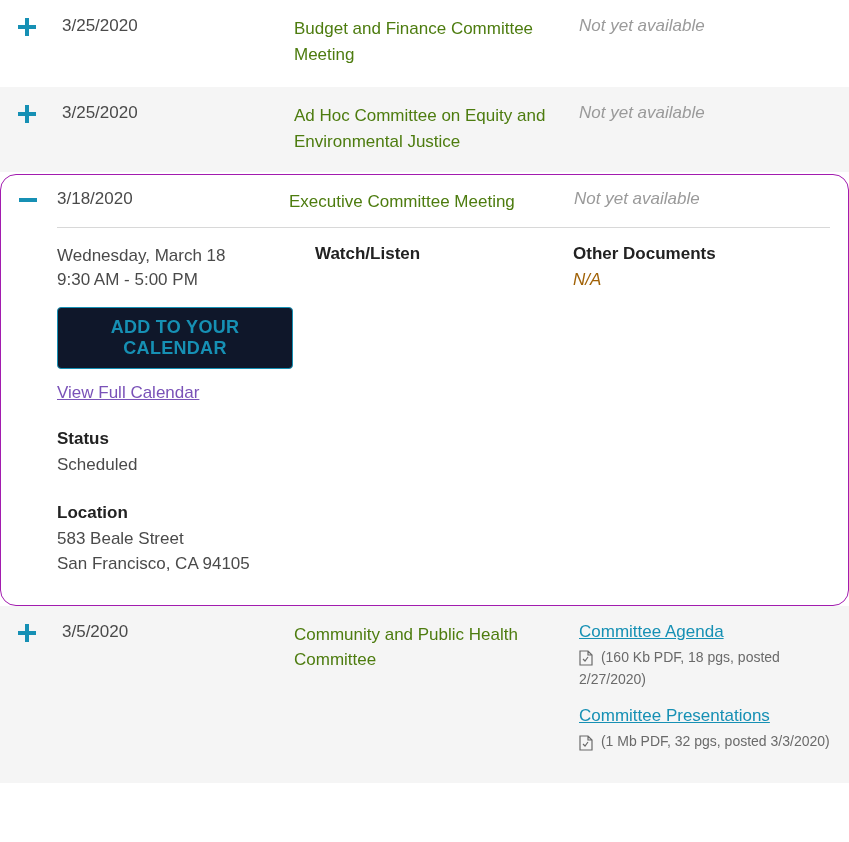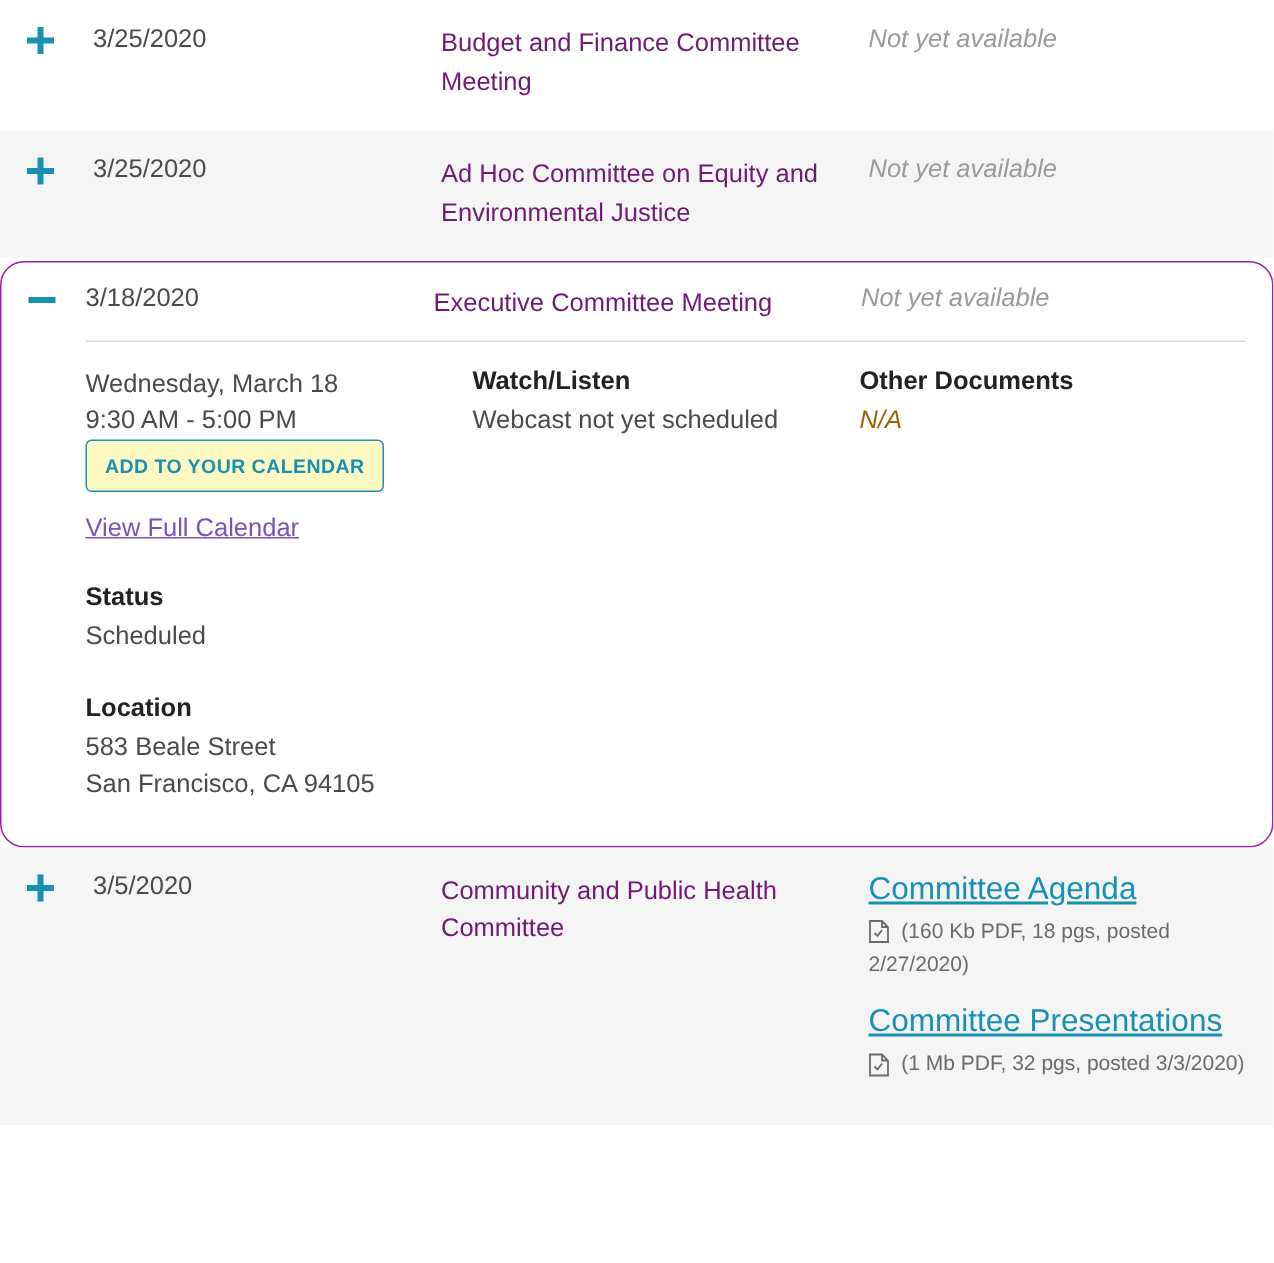--- a/index.html
+++ b/index.html
@@ -46,36 +46,36 @@
   width: 232px;
   flex-shrink: 0;
   padding-right: 10px;
   color: #4a4a4a;
   font-size: 17px;
 }
 .title-col {
   width: 285px;
   flex-shrink: 0;
   padding-right: 20px;
-  color: #701a75;
+  color: #4d7c0f;
   font-size: 17px;
   line-height: 1.5;
 }
 .agenda-col {
   flex: 1;
   font-size: 17px;
 }
 .not-available {
   color: #9a9a9a;
   font-style: italic;
 }
 .agenda-link {
   color: #1690b4;
   text-decoration: underline;
-  font-size: 21px;
+  font-size: 17px;
   cursor: pointer;
   display: inline-block;
   margin-bottom: 4px;
 }
 .agenda-meta {
   font-size: 14px;
   color: #6a6a6a;
   line-height: 1.6;
   margin-bottom: 16px;
 }
@@ -119,28 +119,28 @@
 }
 .panel-text {
   color: #4a4a4a;
   font-size: 17px;
   line-height: 1.45;
 }
 .muted { color: #a16207; font-style: italic; }
 .add-cal-btn {
   border: 1px solid #1690b4;
   color: #1690b4;
-  background: #fef9c3;
+  background: #0f172a;
   font-weight: 700;
   padding: 9px 12px;
   border-radius: 4px;
-  font-size: 13px;
+  font-size: 18px;
   letter-spacing: 0.3px;
   cursor: pointer;
-  margin-top: 0;
+  margin-top: 14px;
   margin-bottom: 14px;
   display: inline-block;
 }
 .view-cal-link {
   color: #7a52b8;
   text-decoration: underline;
   font-size: 17px;
   cursor: pointer;
   display: inline-block;
 }
@@ -197,21 +197,20 @@
         <div class="panel-text">Scheduled</div>
       </div>
       <div class="section-block">
         <div class="panel-heading">Location</div>
         <div class="panel-text">583 Beale Street</div>
         <div class="panel-text">San Francisco, CA 94105</div>
       </div>
     </div>
     <div class="panel-col c2">
       <div class="panel-heading">Watch/Listen</div>
-      <div class="panel-text">Webcast not yet scheduled</div>
     </div>
     <div class="panel-col c3">
       <div class="panel-heading">Other Documents</div>
       <div class="panel-text muted">N/A</div>
     </div>
   </div>
 </div>
 
 <div class="meeting-row">
   <div class="toggle-col">

